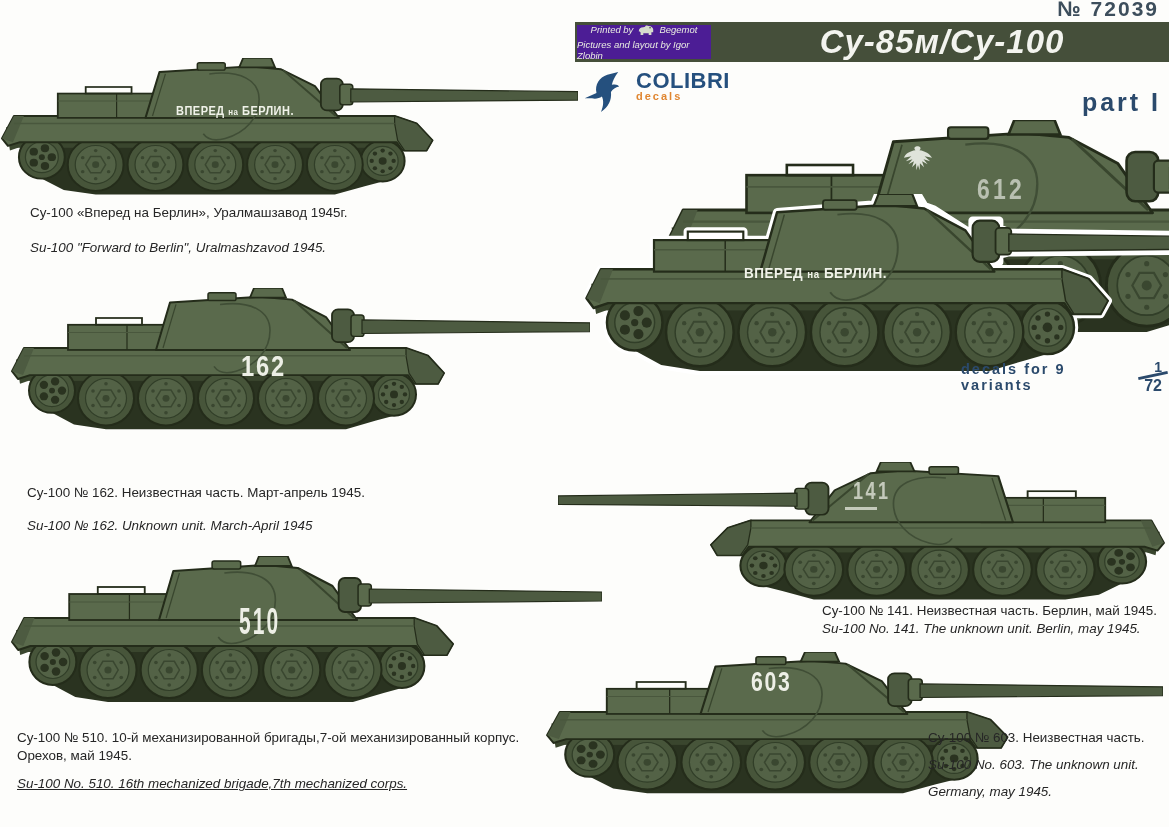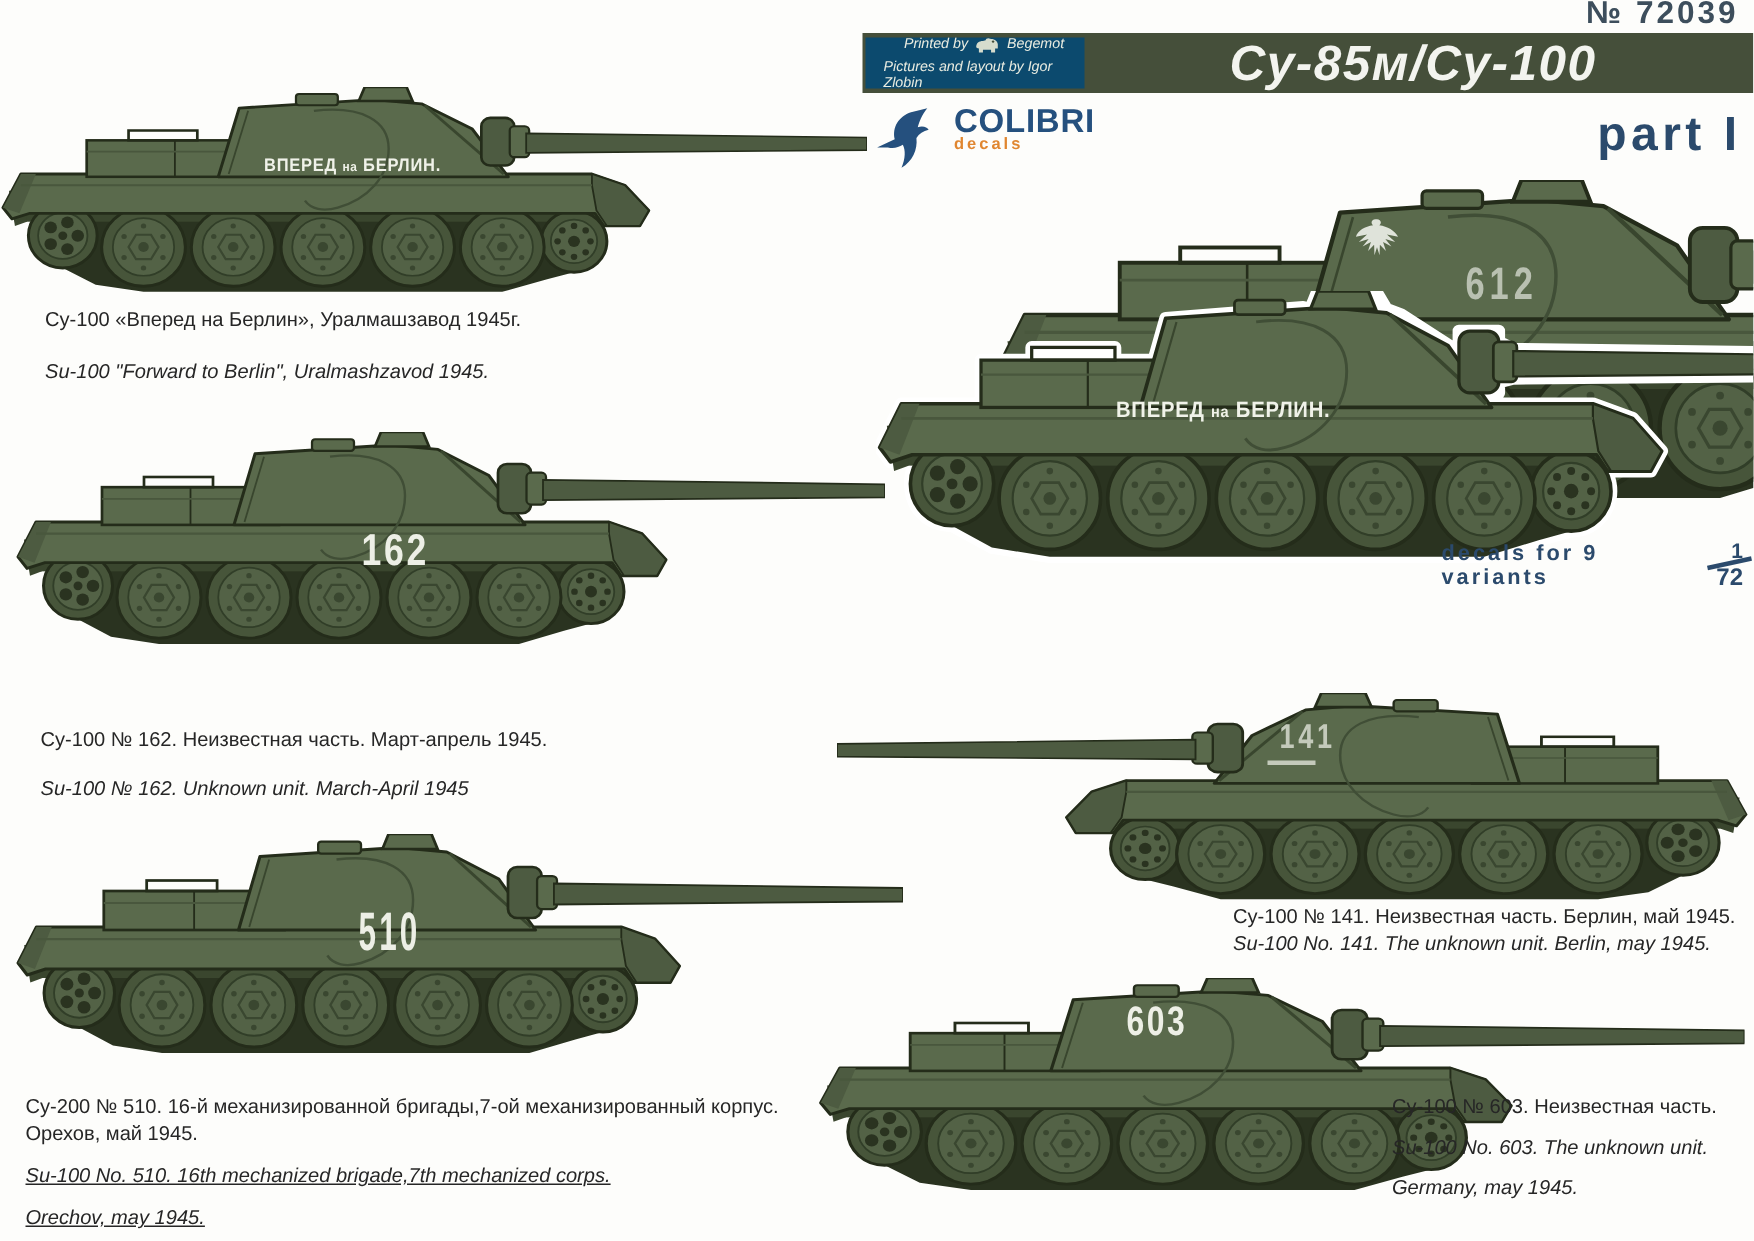--- a/index.html
+++ b/index.html
@@ -3,28 +3,28 @@
 <meta charset="utf-8">
 <style>
   html,body{margin:0;padding:0;}
   .page{position:relative;width:1169px;height:827px;background:#fdfdfb;overflow:hidden;
         font-family:"Liberation Sans", sans-serif;}
 
   
   .catalog-num{position:absolute;top:-3px;right:10px;font-size:21px;font-weight:bold;
                letter-spacing:2px;color:#3d4e5c;}
   .header-bar{position:absolute;left:575px;top:22px;width:594px;height:40px;background:#454f3a;}
-  .printer-box{position:absolute;left:2px;top:3px;width:134px;height:34px;background:#0c4a6e;
+  .printer-box{position:absolute;left:2px;top:3px;width:134px;height:34px;background:#4c1d95;
                color:#e9ece1;font-style:italic;font-size:9.5px;display:flex;flex-direction:column;
-               justify-content:center;align-items:center;gap:3px;padding-left:12px;}
+               justify-content:center;align-items:center;gap:3px;}
   .printer-line1{display:flex;align-items:center;gap:4px;}
   .header-title{position:absolute;left:140px;right:0;top:0;height:40px;display:flex;
                 align-items:center;justify-content:center;color:#f3f4ef;font-size:33px;
                 font-weight:bold;letter-spacing:1px;font-style:italic;}
-  .part-label{position:absolute;top:71px;right:8px;font-size:32px;font-weight:bold;
+  .part-label{position:absolute;top:88px;right:8px;font-size:25px;font-weight:bold;
               letter-spacing:3px;color:#2b4a6c;}
   .brand{position:absolute;left:582px;top:70px;display:flex;align-items:flex-start;gap:16px;}
   .brand-name{font-size:22px;font-weight:bold;color:#25507e;letter-spacing:0.5px;line-height:22px;}
   .brand-type{font-size:11px;font-weight:bold;color:#e08630;letter-spacing:2px;text-align:left;
               margin-top:-2px;}
 
   
   .decals-note{position:absolute;left:961px;top:361px;display:flex;align-items:center;gap:6px;
                color:#2b4a6c;}
   .decals-note-text{font-size:14.5px;font-weight:bold;letter-spacing:2px;}
@@ -243,24 +243,23 @@
     <div class="ru">Су-100 «Вперед на Берлин»,  Уралмашзавод  1945г.</div>
     <div class="en">Su-100 "Forward to Berlin", Uralmashzavod 1945.</div>
   </div>
 
   <div class="cap cap2">
     <div class="ru">Су-100 № 162. Неизвестная часть. Март-апрель  1945.</div>
     <div class="en">Su-100 № 162. Unknown unit. March-April 1945</div>
   </div>
 
   <div class="cap cap3">
-    <div class="ru">Су-200 № 510. 16-й механизированной бригады,7-ой механизированный корпус.</div>
+    <div class="ru">Су-100 № 510. 10-й механизированной бригады,7-ой механизированный корпус.</div>
     <div class="ru">Орехов, май 1945.</div>
     <div class="en">Su-100 No. 510. 16th mechanized brigade,7th mechanized corps.</div>
-    <div class="en">Orechov, may 1945.</div>
   </div>
 
   <div class="cap cap4">
     <div class="ru">Су-100 № 141. Неизвестная часть. Берлин, май  1945.</div>
     <div class="en">Su-100 No. 141. The unknown unit. Berlin, may 1945.</div>
   </div>
 
   <div class="cap cap5">
     <div class="ru">Су-100 № 603. Неизвестная часть.</div>
     <div class="en">Su-100 No. 603. The unknown unit.</div>

